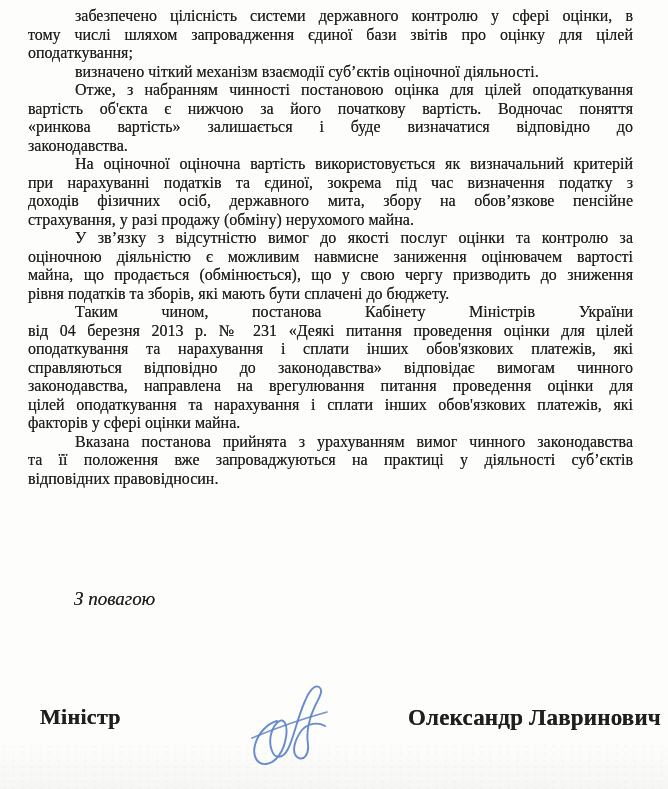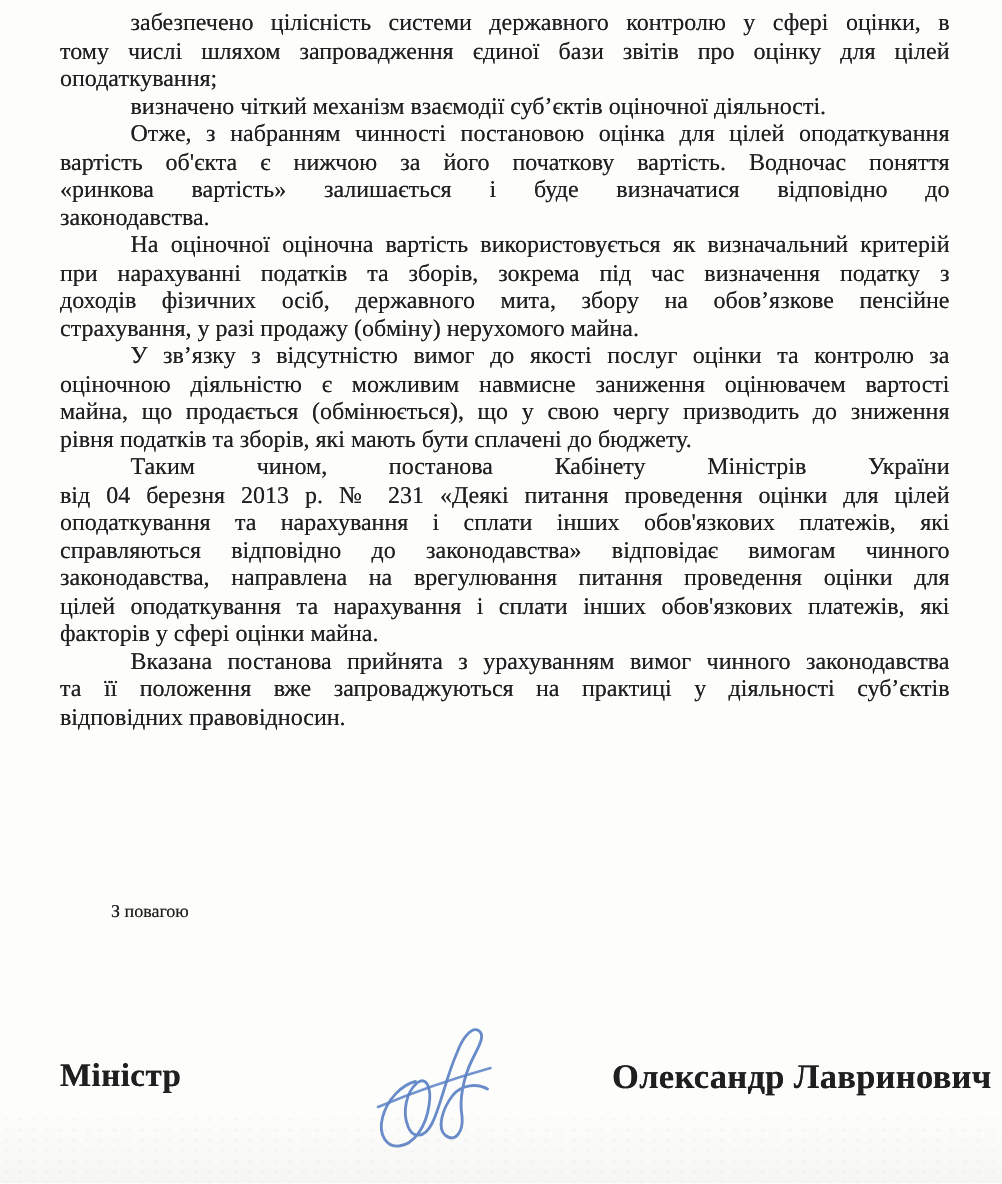--- a/index.html
+++ b/index.html
@@ -41,30 +41,30 @@
     text-shadow: 0 0 0.35px rgba(25,25,25,0.75);
   }
   .para { margin: 0; padding: 0; }
   .line {
     line-height: 18.5px;
     height: 18.5px;
     overflow: hidden;
     text-align: justify;
     text-align-last: justify;
     white-space: normal;
-    margin-left: 12px;
   }
   .line.first { text-indent: 47px; }
   .line.last  { text-align-last: left; }
   .closing {
     position: absolute;
     left: 74px;
-    top: 600px;
-    font-size: 12px;
+    top: 588px;
+    font-size: 19px;
     text-shadow: 0 0 0.35px rgba(25,25,25,0.7);
+    font-style: italic;
   }
   .signer-title {
     position: absolute;
     left: 40px;
     top: 704px;
     font-size: 22px;
     font-weight: bold;
     letter-spacing: 0.3px;
     text-shadow: 0 0 0.4px rgba(20,20,20,0.8);
   }
@@ -101,21 +101,21 @@
         <div class="line first last">визначено чіткий механізм взаємодії суб’єктів оціночної діяльності.</div>
       </div>
       <div class="para">
         <div class="line first">Отже, з набранням чинності постановою  оцінка для цілей оподаткування</div>
         <div class="line">вартість об'єкта є нижчою за його початкову вартість. Водночас поняття</div>
         <div class="line">«ринкова вартість» залишається і буде визначатися відповідно до</div>
         <div class="line last">законодавства.</div>
       </div>
       <div class="para">
         <div class="line first">На оціночної оціночна вартість використовується як визначальний критерій</div>
-        <div class="line">при нарахуванні податків та зборів, зокрема  під час визначення податку з</div>
+        <div class="line">при нарахуванні податків та єдиної, зокрема  під час визначення податку з</div>
         <div class="line">доходів фізичних осіб, державного мита, збору на обов’язкове пенсійне</div>
         <div class="line last">страхування,  у разі продажу (обміну) нерухомого майна.</div>
       </div>
       <div class="para">
         <div class="line first">У зв’язку з відсутністю вимог до якості послуг оцінки та контролю за</div>
         <div class="line">оціночною діяльністю є можливим навмисне заниження оцінювачем вартості</div>
         <div class="line">майна, що продається (обмінюється), що у свою чергу призводить до зниження</div>
         <div class="line last">рівня податків та зборів, які мають бути сплачені до бюджету.</div>
       </div>
       <div class="para">

